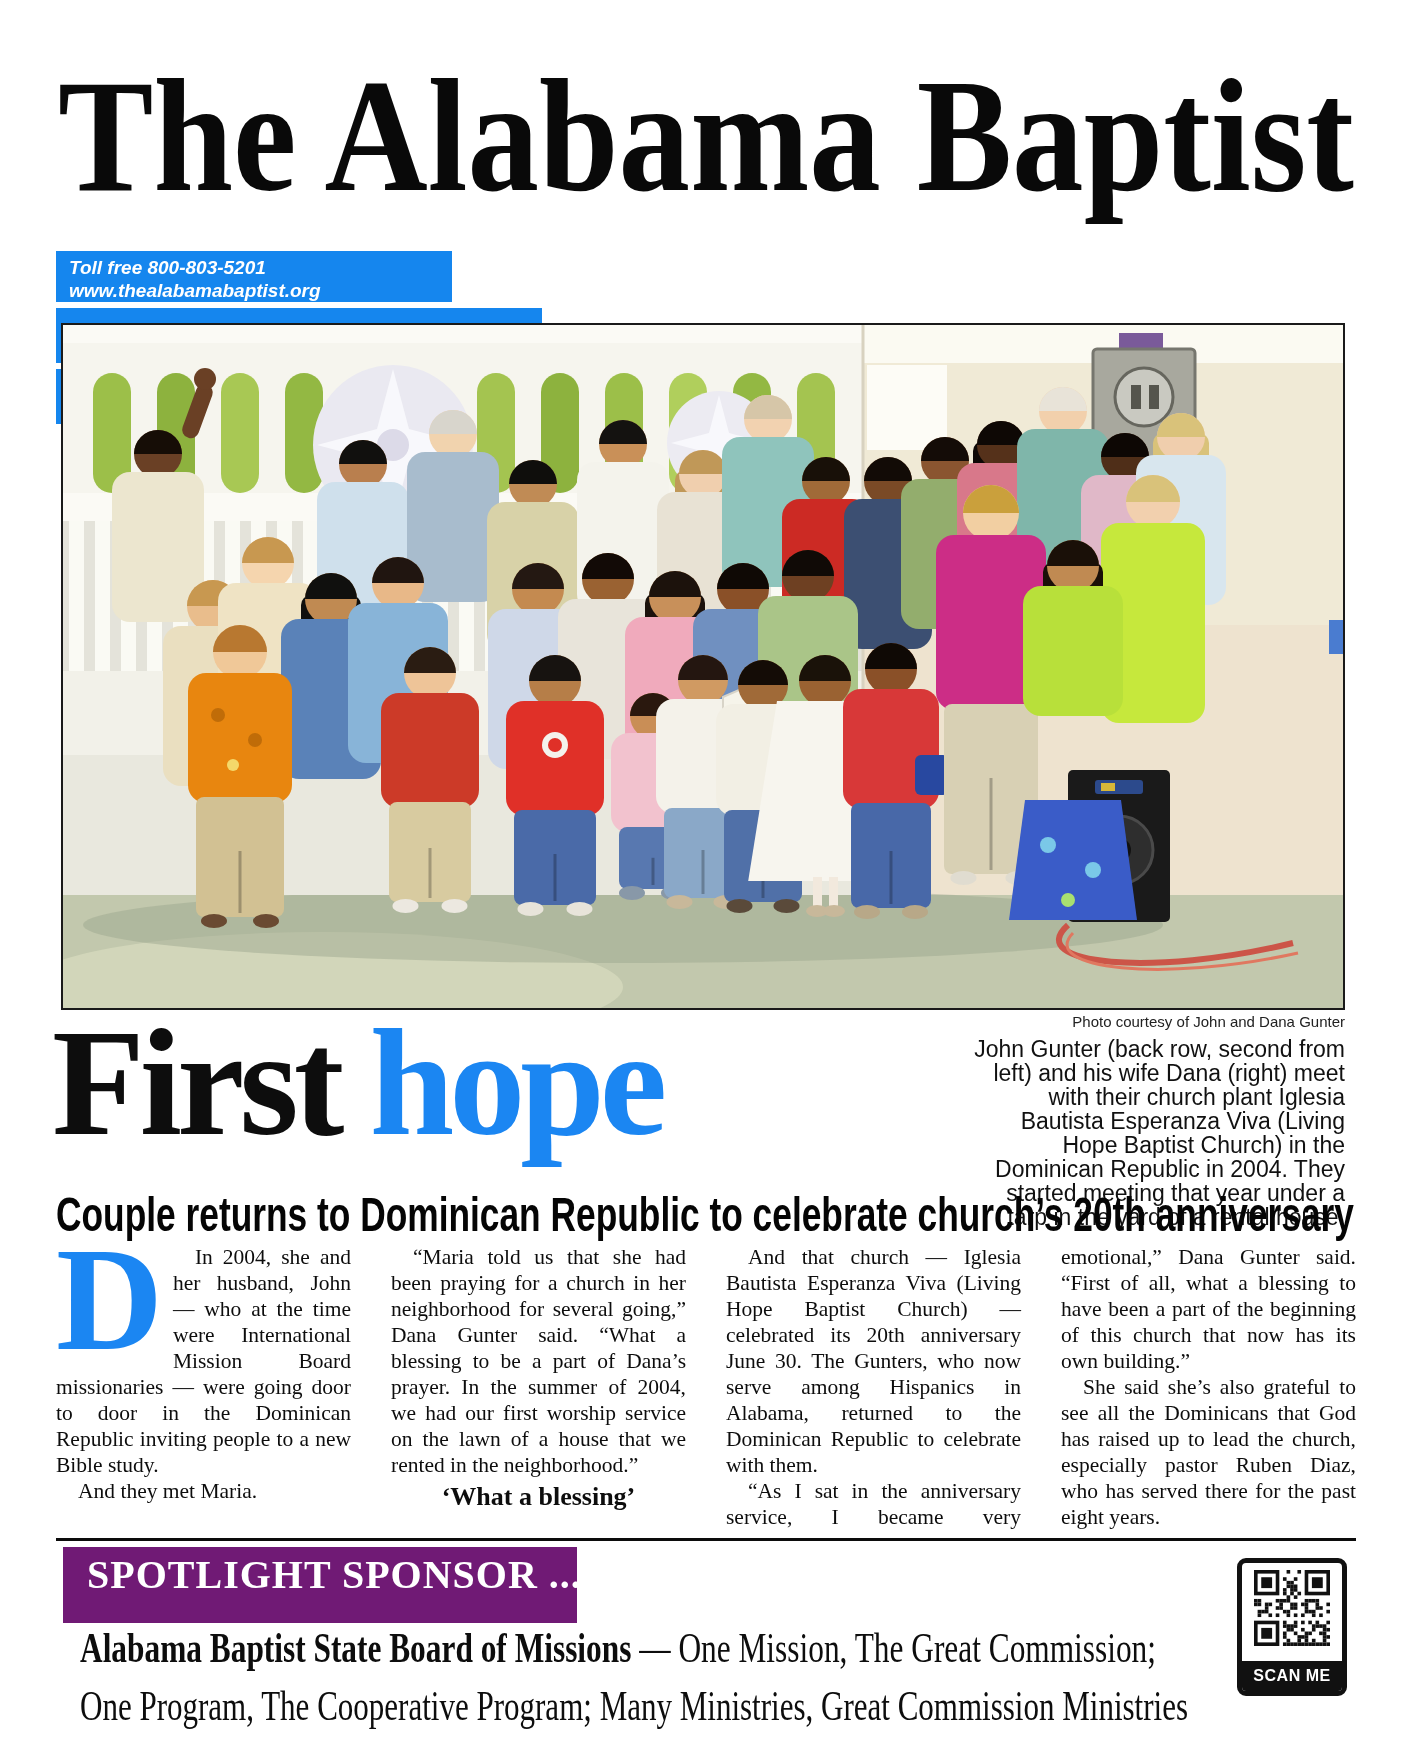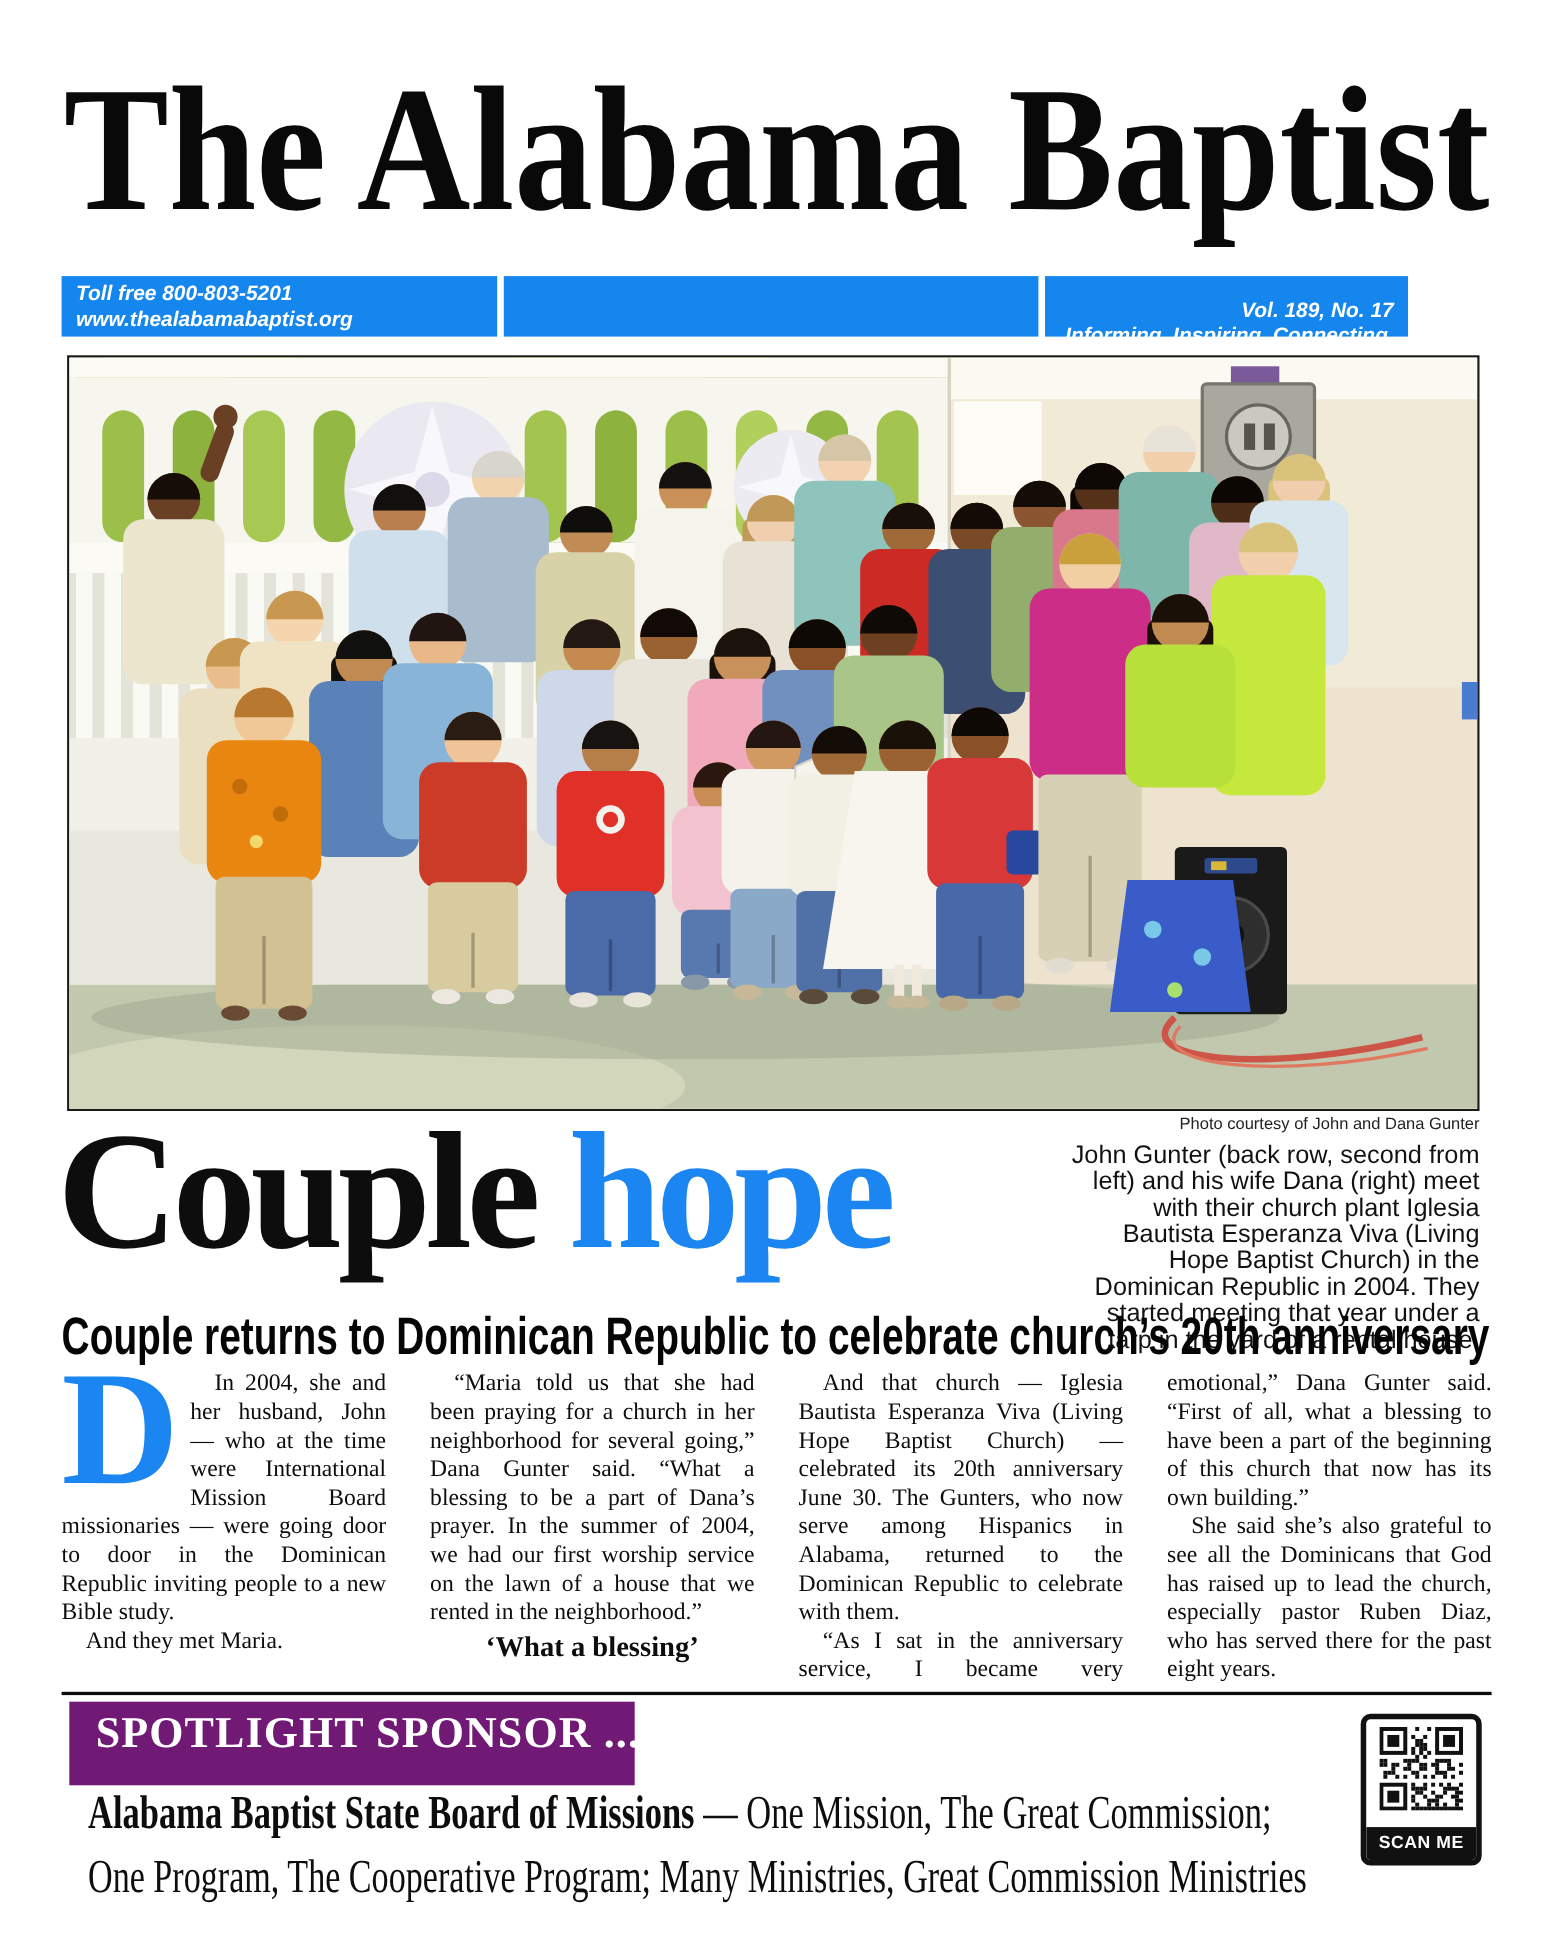--- a/index.html
+++ b/index.html
@@ -4,21 +4,21 @@
 <style>
   html,body{margin:0;padding:0;background:#ffffff;}
   .page{position:relative;width:1408px;height:1760px;background:#ffffff;overflow:hidden;
         font-family:"Liberation Serif","DejaVu Serif",serif;color:#0d0d0d;}
 
   
   .masthead{position:absolute;left:56px;top:64px;}
   .masthead-text{font-family:"Liberation Serif","DejaVu Serif",serif;font-weight:bold;fill:#090909;}
 
   
-  .infobar{position:absolute;left:56px;top:251px;width:1300px;height:55px;display:flex;gap:6px;}
+  .infobar{position:absolute;left:56px;top:251px;width:1300px;height:55px;display:flex;gap:6px;flex-direction:column;}
   .seg{background:#1586ee;color:#ffffff;height:55px;box-sizing:border-box;}
   .seg.left{width:396px;padding:5px 0 0 13px;}
   .seg.center{width:486px;text-align:center;}
   .seg.right{width:330px;padding:20px 13px 0 0;text-align:right;}
   .bar-line{font-family:"Liberation Sans","DejaVu Sans",sans-serif;font-style:italic;font-weight:bold;
             font-size:19px;line-height:23px;}
   .date{font-family:Liberation Serif, serif;font-weight:bold;font-size:37px;line-height:53px;margin-top:48px;}
 
   
   .photo{position:absolute;left:61px;top:323px;width:1280px;height:683px;border:2px solid #1a1a1a;
@@ -359,21 +359,21 @@
           <circle cx="1030" cy="545" r="8" fill="#7ac8e8"></circle>
           <circle cx="1005" cy="575" r="7" fill="#a8e070"></circle>
         </g>
     </svg>
   </div>
 
   <div class="credit">Photo courtesy of John and Dana Gunter</div>
   <div class="caption">John Gunter (back row, second from left) and his wife Dana (right) meet with their church plant Iglesia Bautista Esperanza Viva (Living Hope Baptist Church) in the Dominican Republic in 2004. They started meeting that year under a tarp in the yard of a rental house.</div>
 
   <div class="headline">
-    <span>Couple</span><span class="blue">hope</span>
+    <span>First</span><span class="blue">hope</span>
   </div>
 
   <svg class="subheadline" width="1300" height="62" viewBox="0 0 1300 62">
     <text class="subhead-text" x="0" y="48" font-size="48" textLength="1298" lengthAdjust="spacingAndGlyphs">Couple returns to Dominican Republic to celebrate church’s 20th anniversary</text>
   </svg>
 
   <div class="article">
     <p class="first"><span class="dropcap">D</span></p>
     <p>In 2004, she and her husband, John — who at the time were International Mission Board missionaries — were going door to door in the Dominican Republic inviting people to a new Bible study.</p>
     <p>And they met Maria.</p>

